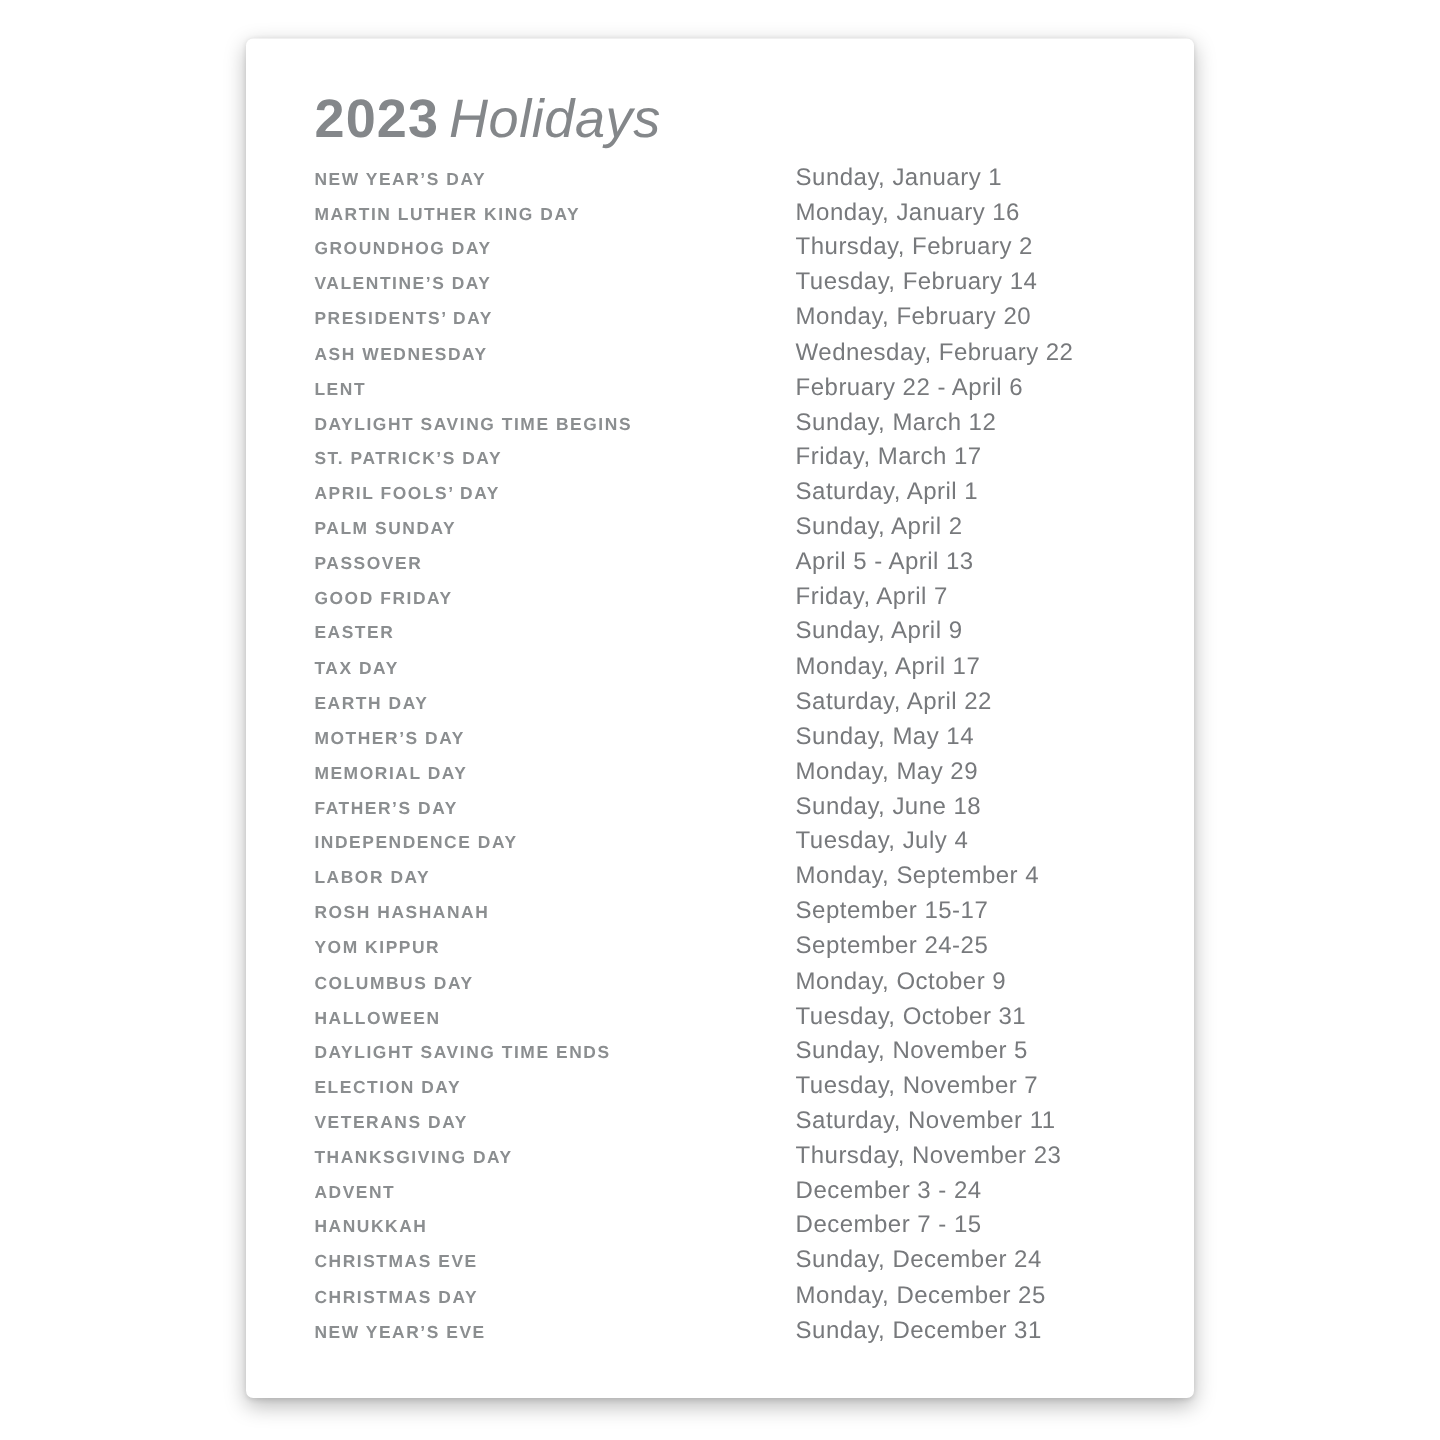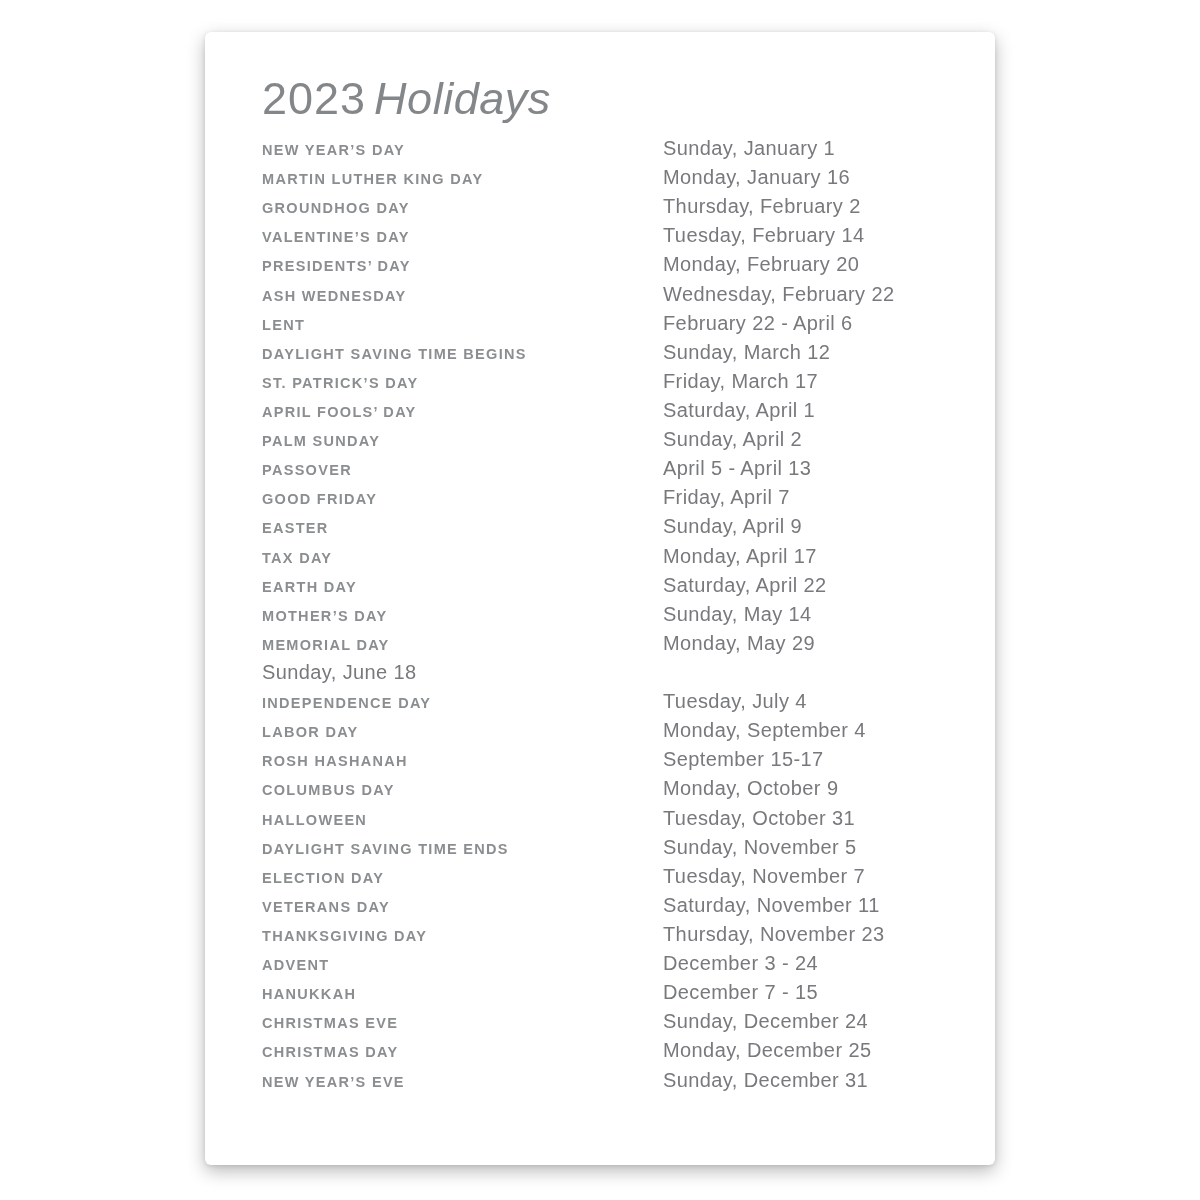--- a/index.html
+++ b/index.html
@@ -20,21 +20,21 @@
   }
   .title {
     position: absolute;
     left: 57px; top: 44px;
     line-height: 1;
     white-space: nowrap;
     color: var(--title-color, #84878a);
     font-size: 45px;
   }
   .title .year {
-    font-weight: 400;
+    font-weight: 700;
     letter-spacing: 1px;
   }
   .title .word {
     font-style: italic;
     font-weight: 400;
     margin-left: 8px;
     letter-spacing: 0.5px;
     text-align: right;
   }
   .holiday-list {
@@ -157,38 +157,43 @@
     <span class="name">MOTHER’S DAY</span>
     <span class="date">Sunday, May 14</span>
   </div>
 
   <div class="row">
     <span class="name">MEMORIAL DAY</span>
     <span class="date">Monday, May 29</span>
   </div>
 
   <div class="row">
+    <span class="name">FATHER’S DAY</span>
     <span class="date">Sunday, June 18</span>
   </div>
 
   <div class="row">
     <span class="name">INDEPENDENCE DAY</span>
     <span class="date">Tuesday, July 4</span>
   </div>
 
   <div class="row">
     <span class="name">LABOR DAY</span>
     <span class="date">Monday, September 4</span>
   </div>
 
   <div class="row">
     <span class="name">ROSH HASHANAH</span>
     <span class="date">September 15-17</span>
   </div>
 
+  <div class="row">
+    <span class="name">YOM KIPPUR</span>
+    <span class="date">September 24-25</span>
+  </div>
 
   <div class="row">
     <span class="name">COLUMBUS DAY</span>
     <span class="date">Monday, October 9</span>
   </div>
 
   <div class="row">
     <span class="name">HALLOWEEN</span>
     <span class="date">Tuesday, October 31</span>
   </div>

